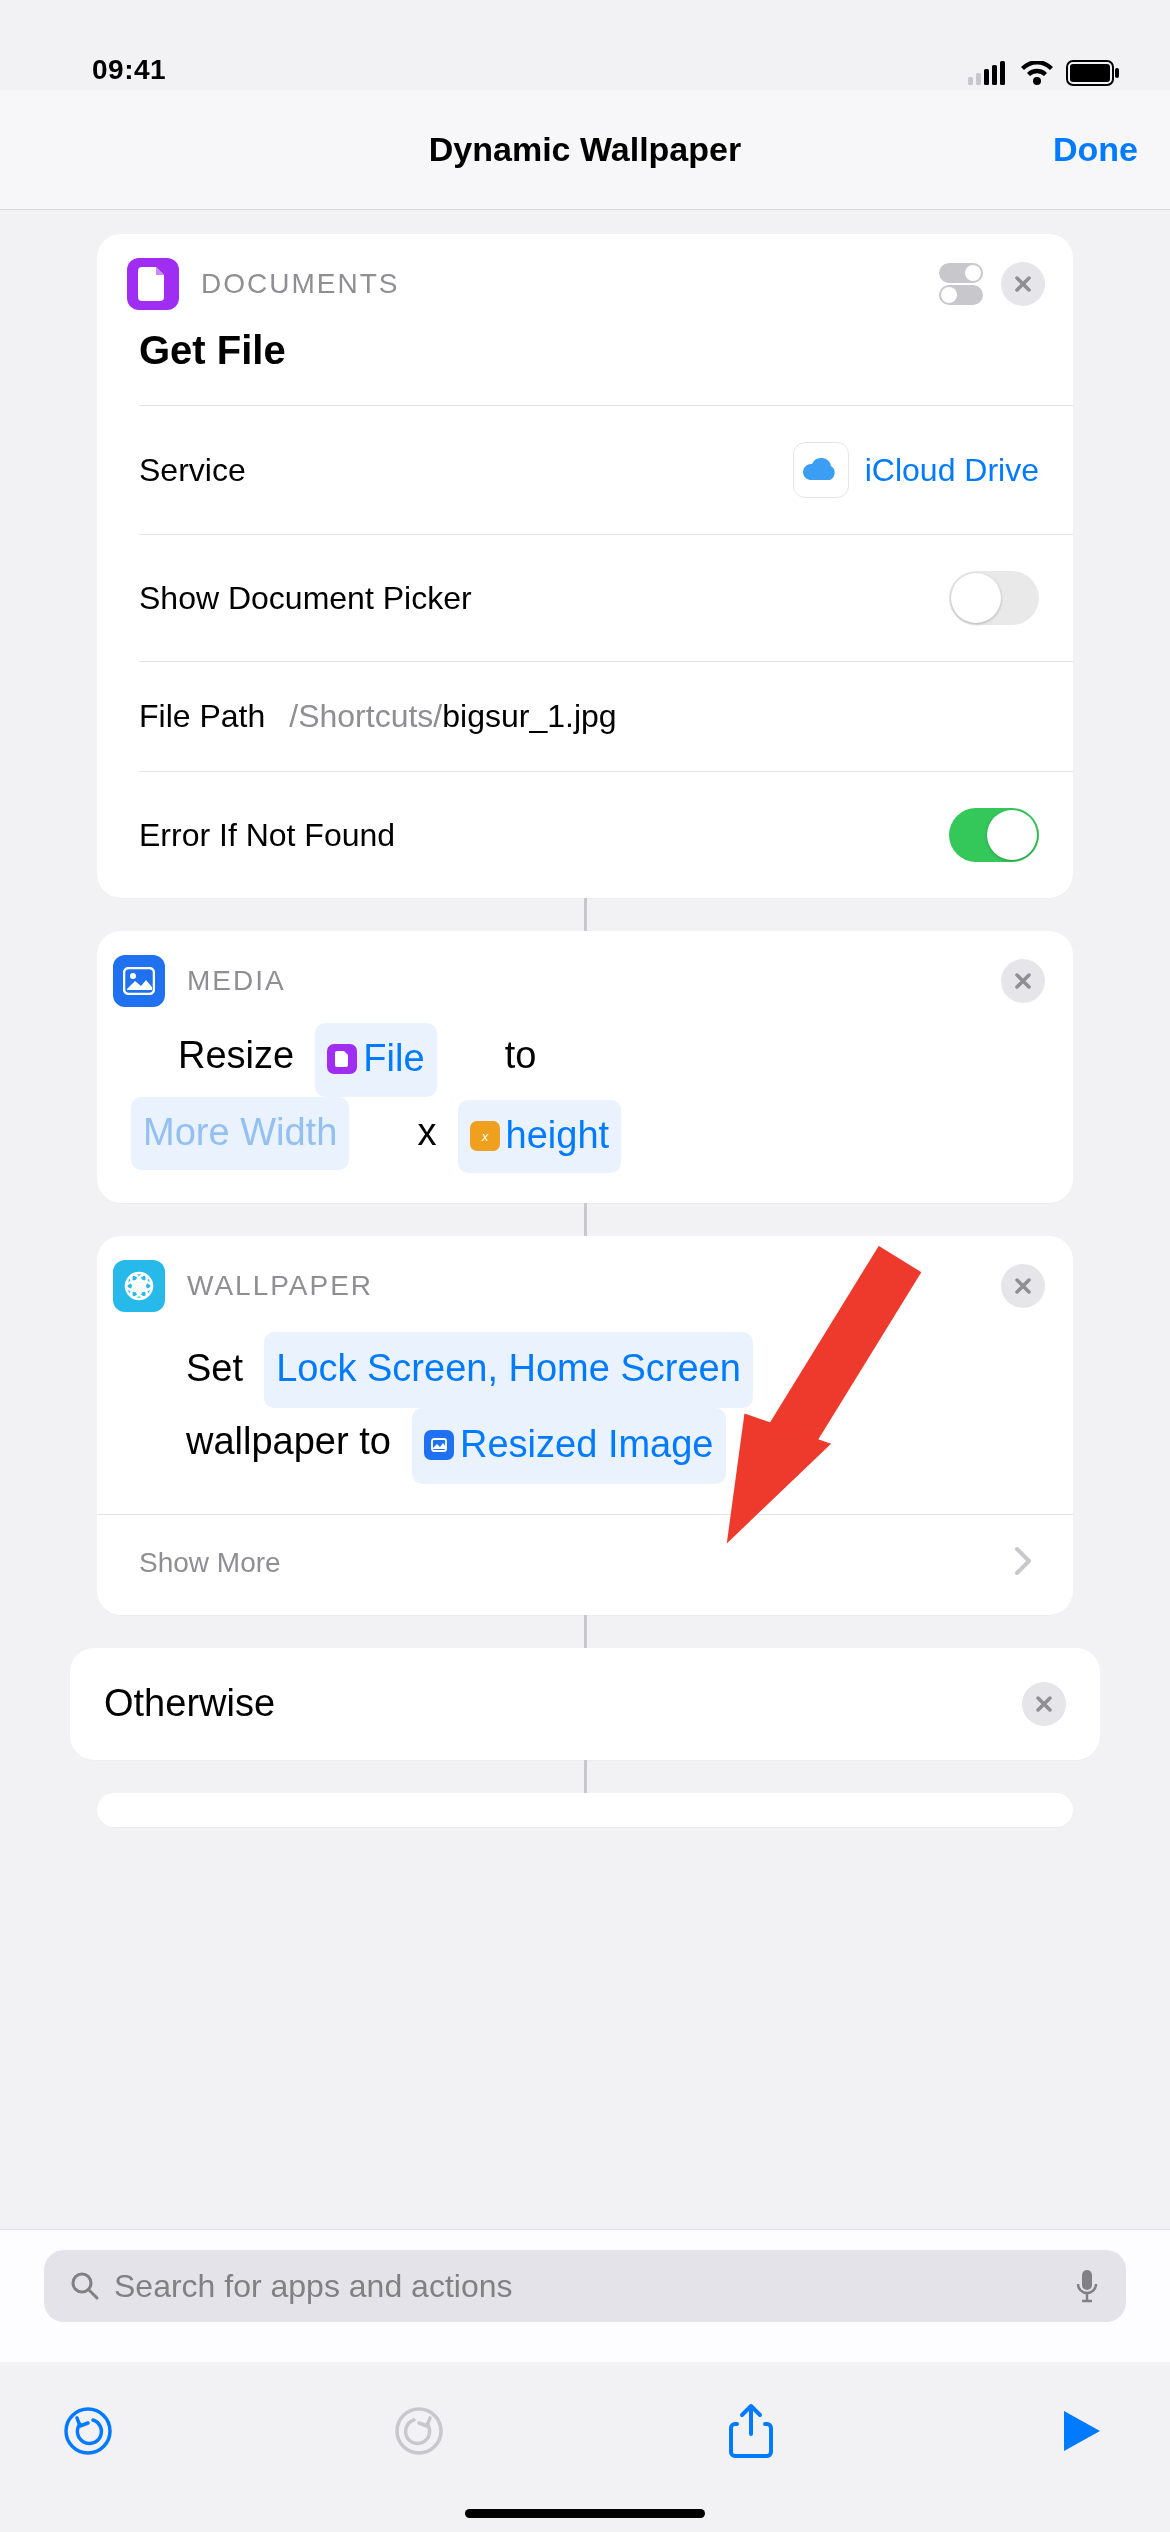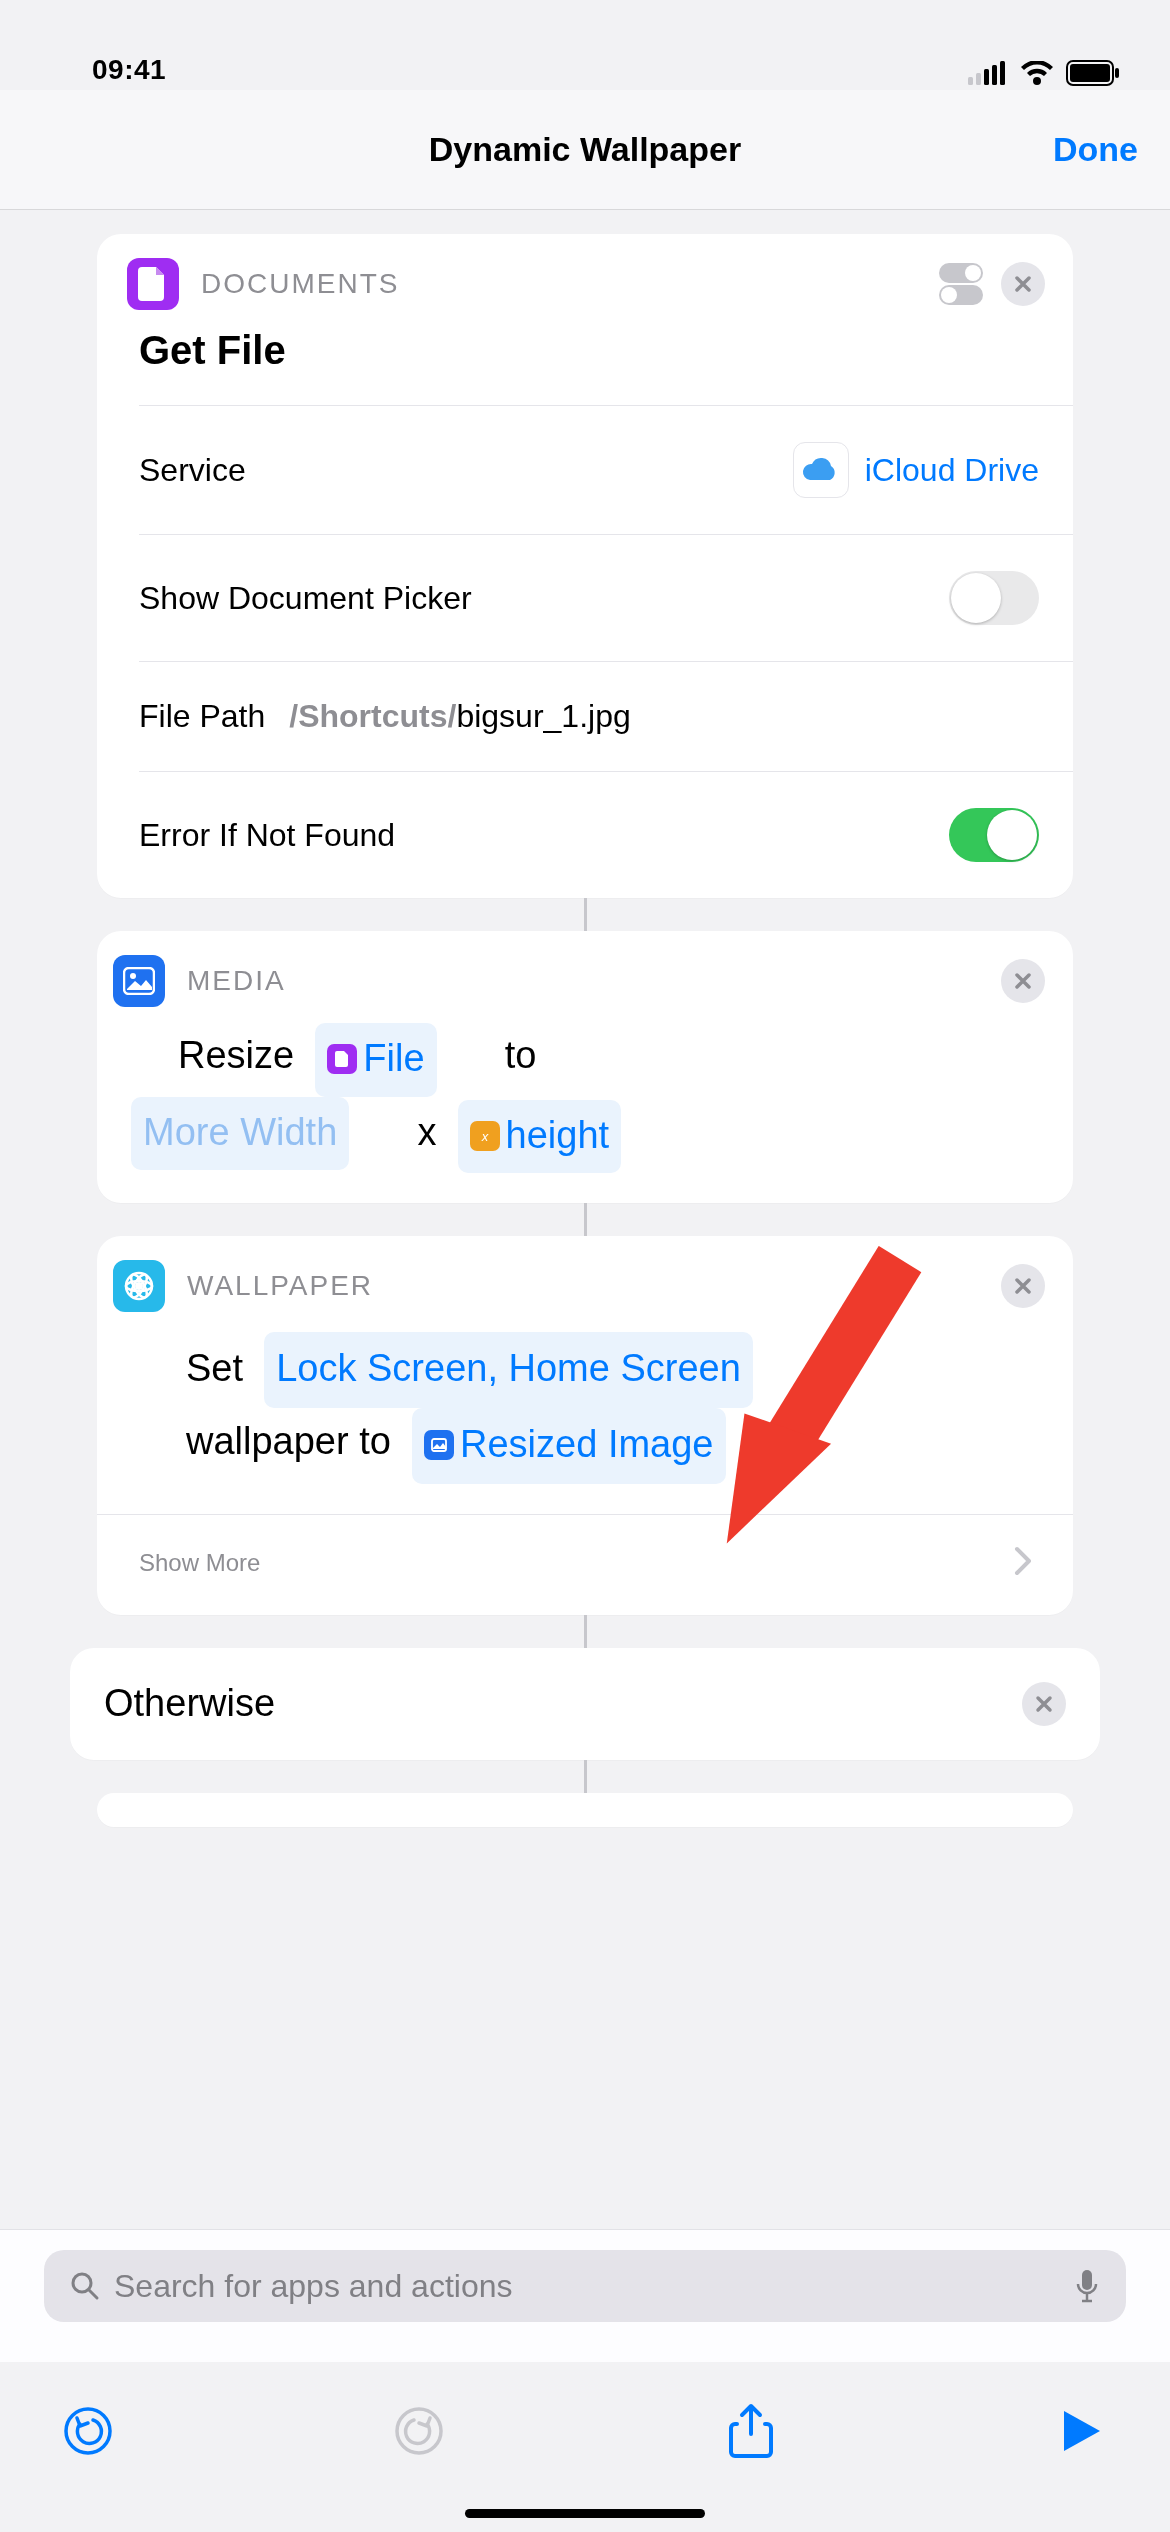--- a/index.html
+++ b/index.html
@@ -48,38 +48,38 @@
   .icloud-icon { width: 56px; height: 56px; border-radius: 12px; border: 1px solid #e5e5ea; background:#fff; display:flex; align-items:center; justify-content:center; }
 
   .ios-switch { width: 90px; height: 54px; border-radius: 27px; position: relative; }
   .switch-off { background: #e9e9ea; }
   .switch-on { background: #34c759; }
   .ios-switch .knob { position: absolute; width: 50px; height: 50px; background: #fff; border-radius: 50%; top: 2px; box-shadow: 0 1px 3px rgba(0,0,0,0.25); }
   .switch-off .knob { left: 2px; }
   .switch-on .knob { right: 2px; }
 
   .filepath-row { display: flex; align-items: flex-end; padding: 36px 34px 36px 42px; font-size: 32px; gap: 24px; }
-  .path-grey { color: #8e8e93; font-weight: bold; }
+  .path-grey { color: #8e8e93; }
   .path-black { color: #000; }
 
   
   .action-body { padding: 6px 42px 30px 34px; font-size: 38px; line-height: 1.72; font-weight: 400; }
   .action-row3 { padding: 10px 42px 30px 42px; font-size: 38px; line-height: 1.78; }
   .word { color:#000000;margin-left:47px; }
   .token { background: #eaf3fd; border-radius: 10px; padding: 3px 12px 5px 12px; white-space: nowrap; display:inline-flex; align-items:center; gap:6px; }
   .token-blue { color:#007aff; font-weight:400; }
   .token-light { color:#93bff2; font-weight:400; }
   .tiny-icon { width: 30px; height: 30px; border-radius: 7px; display:inline-flex; align-items:center; justify-content:center; vertical-align:middle; }
   .tiny-doc { background:#9f2df2; }
   .tiny-var { background:#f0a01f; }
   .tiny-media { background:#1f71f0; }
   .tiny-icon svg { width:18px; height:18px; }
 
   .show-more-row { display:flex; align-items:center; padding: 30px 40px 34px 42px; }
-  .show-more-label { font-size: 24px; color:#8e8e93; }
+  .show-more-label { font-size: 28px; color:#8e8e93; }
   .chevron { margin-left:auto; color:#c7c7cc; }
 
   .otherwise-row { display:flex; align-items:center; padding: 34px 34px; }
   .otherwise-label { font-size: 38px; font-weight:400; }
   .close-right { margin-left:auto; }
 
   .peek-card { height: 34px; }
 
   
   .search-panel { position:absolute; bottom: 170px; left:0; right:0; background:#fdfdff; padding: 20px 44px 40px 44px; border-top: 1px solid #e2e2e6; }

